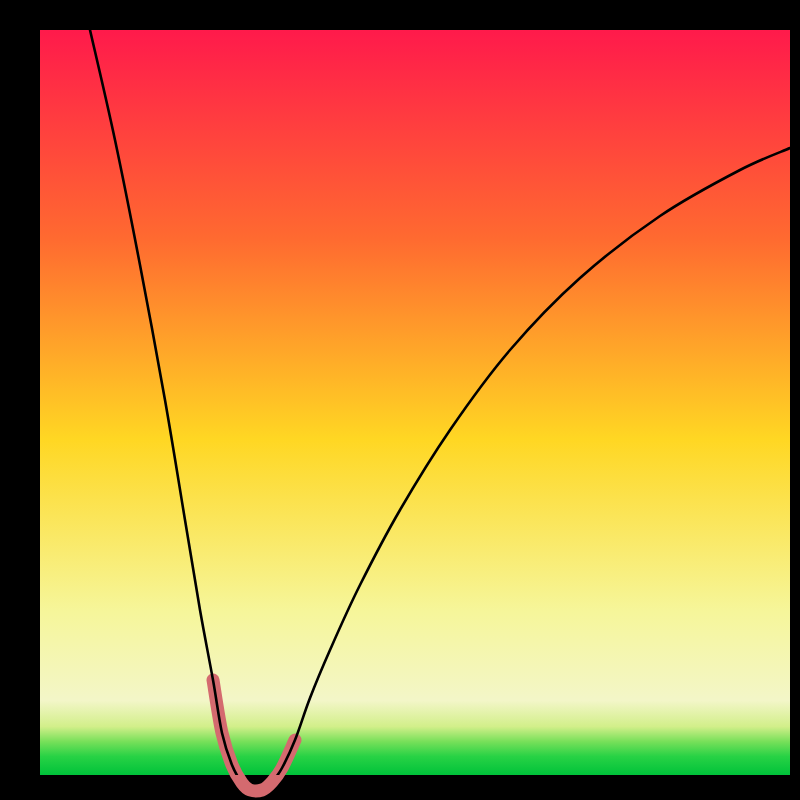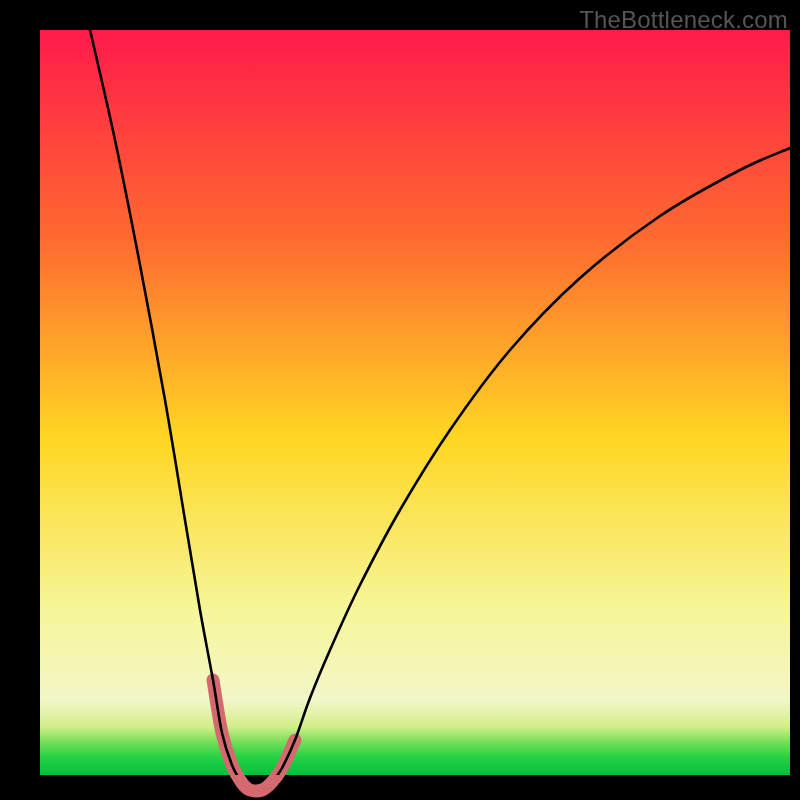--- a/index.html
+++ b/index.html
@@ -31,21 +31,20 @@
   svg {
     position: absolute;
     left: 0;
     top: 0;
   }
 </style>
 </head>
 <body>
 
 <div class="frame">
-  <div class="watermark">TheBottleneck.com</div>
 
   <svg id="chart-svg" width="800" height="800" viewBox="0 0 800 800">
     <defs>
       <linearGradient id="bg-grad" x1="0" y1="0" x2="0" y2="1">
           <stop offset="0.00%" stop-color="#ff1a4b"></stop>
           <stop offset="28.00%" stop-color="#ff6a30"></stop>
           <stop offset="55.00%" stop-color="#ffd723"></stop>
           <stop offset="78.00%" stop-color="#f6f69a"></stop>
           <stop offset="90.00%" stop-color="#f3f6c8"></stop>
           <stop offset="93.50%" stop-color="#d2ef8a"></stop>

